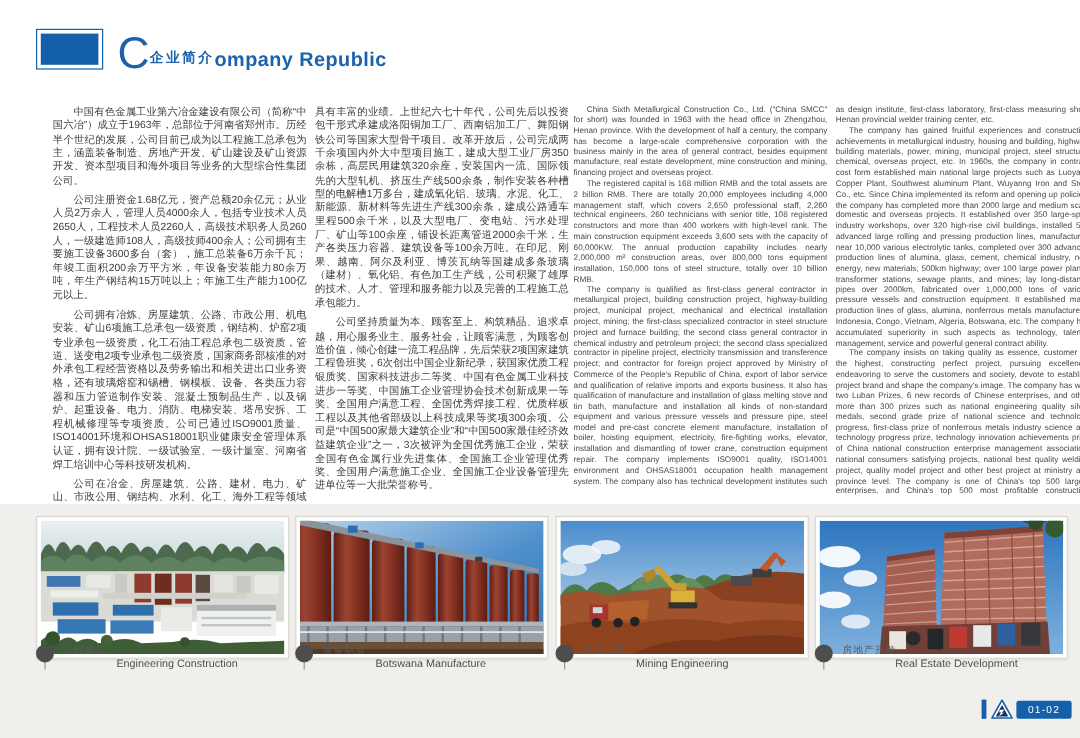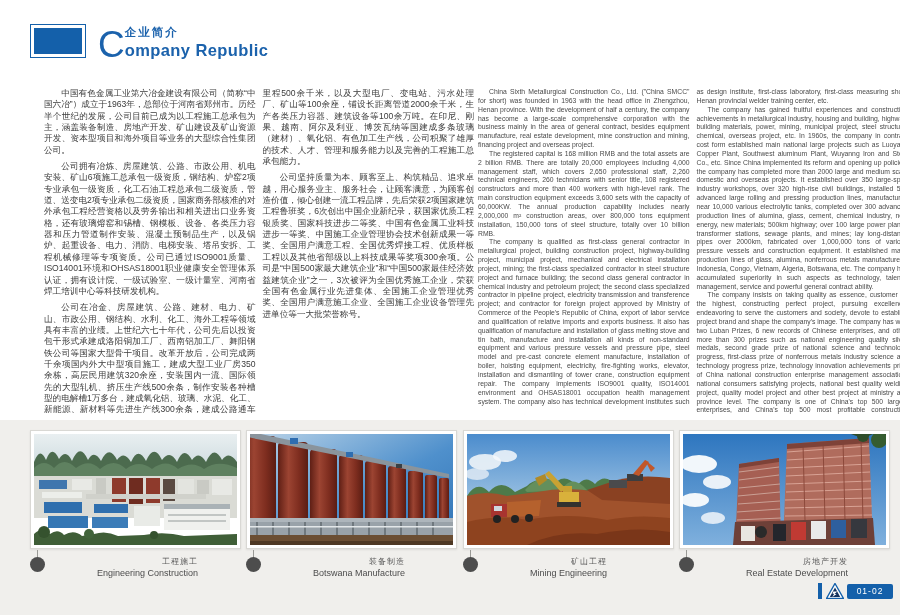--- a/index.html
+++ b/index.html
@@ -13,21 +13,21 @@
   .header { position:absolute; left:30px; top:24px; display:flex; align-items:flex-end; }
   .logo-mark {
     width:56px; height:34px; border:1px solid #1460aa; padding:3px;
     margin-right:12px; margin-bottom:2px;
   }
   .logo-mark-inner { width:100%; height:100%; background:#1460aa; }
   .title-c {
     font-size:37px; line-height:30px; color:#1b62ac; font-weight:400;
     letter-spacing:0;
   }
-  .title-stack { display:flex; flex-direction:column; justify-content:flex-end; }
+  .title-stack { display:flex; flex-direction:row; justify-content:flex-end; }
   .title-cn { font-size:11.5px; color:#1b62ac; letter-spacing:2px; font-weight:bold; margin-bottom:1px; }
   .title-en { font-size:16.5px; color:#1b62ac; font-weight:bold; letter-spacing:0.4px; }
 
   
   .body-text { position:absolute; left:44px; top:88px; display:flex; gap:4px; }
   .zh-block {
     width:430px; height:334px; overflow:hidden;
     column-count:2; column-gap:7px; column-fill:auto;
     font-size:8.6px; line-height:11.35px; text-align:justify;
     color:#3b3b3b;
@@ -43,21 +43,21 @@
 
   
   .bottom-band { position:absolute; left:0; top:420px; width:900px; height:195px; background:#f0efec; }
   .photo-frame {
     position:absolute; top:430px; width:211px; height:119px;
     background:#ffffff; border:1px solid #d9d8d4; padding:3px;
     box-shadow:0 1px 2px rgba(0,0,0,0.08);
   }
   .photo-frame svg { display:block; width:203px; height:111px; }
   .connector { position:absolute; top:550px; width:1px; height:8px; background:#9a9a96; }
-  .caption { position:absolute; top:556px; display:flex; align-items:flex-start;text-align:right; }
+  .caption { position:absolute; top:536px; display:flex; align-items:flex-start; }
   .caption-bullet {
     width:15px; height:15px; border-radius:50%; background:#4d4d4d;
     margin-right:8px; margin-top:1px; flex:0 0 auto;
   }
   .caption-cn { font-size:8px; color:#5a5a5a; letter-spacing:1px; }
   .caption-en { font-size:9px; color:#4d4d4d; margin-top:1px;margin-left:44px; }
 
   
   .footer { position:absolute; right:7px; top:583px; display:flex; align-items:center;padding-left:19px; }
   .footer-bar { width:4px; height:16px; background:#1460aa; margin-right:4px; }
@@ -80,20 +80,21 @@
   <div class="title-c">C</div>
   <div class="title-stack">
     <div class="title-cn">企业简介</div>
     <div class="title-en">ompany Republic</div>
   </div>
 </div>
 
 <div class="body-text">
   <div class="zh-block">
     <p>中国有色金属工业第六冶金建设有限公司（简称“中国六冶”）成立于1963年，总部位于河南省郑州市。历经半个世纪的发展，公司目前已成为以工程施工总承包为主，涵盖装备制造、房地产开发、矿山建设及矿山资源开发、资本型项目和海外项目等业务的大型综合性集团公司。</p>
+    <p>公司注册资金1.68亿元，资产总额20余亿元；从业人员2万余人，管理人员4000余人，包括专业技术人员2650人，工程技术人员2260人，高级技术职务人员260人，一级建造师108人，高级技师400余人；公司拥有主要施工设备3600多台（套），施工总装备6万余千瓦；年竣工面积200余万平方米，年设备安装能力80余万吨，年生产钢结构15万吨以上；年施工生产能力100亿元以上。</p>
     <p>公司拥有冶炼、房屋建筑、公路、市政公用、机电安装、矿山6项施工总承包一级资质，钢结构、炉窑2项专业承包一级资质，化工石油工程总承包二级资质，管道、送变电2项专业承包二级资质，国家商务部核准的对外承包工程经营资格以及劳务输出和相关进出口业务资格，还有玻璃熔窑和锡槽、钢模板、设备、各类压力容器和压力管道制作安装、混凝土预制品生产，以及锅炉、起重设备、电力、消防、电梯安装、塔吊安拆、工程机械修理等专项资质。公司已通过ISO9001质量、ISO14001环境和OHSAS18001职业健康安全管理体系认证，拥有设计院、一级试验室、一级计量室、河南省焊工培训中心等科技研发机构。</p>
     <p>公司在冶金、房屋建筑、公路、建材、电力、矿山、市政公用、钢结构、水利、化工、海外工程等领域具有丰富的业绩。上世纪六七十年代，公司先后以投资包干形式承建成洛阳铜加工厂、西南铝加工厂、舞阳钢铁公司等国家大型骨干项目。改革开放后，公司完成两千余项国内外大中型项目施工，建成大型工业厂房350余栋，高层民用建筑320余座，安装国内一流、国际领先的大型轧机、挤压生产线500余条，制作安装各种槽型的电解槽1万多台，建成氧化铝、玻璃、水泥、化工、新能源、新材料等先进生产线300余条，建成公路通车里程500余千米，以及大型电厂、变电站、污水处理厂、矿山等100余座，铺设长距离管道2000余千米，生产各类压力容器、建筑设备等100余万吨。在印尼、刚果、越南、阿尔及利亚、博茨瓦纳等国建成多条玻璃（建材）、氧化铝、有色加工生产线，公司积聚了雄厚的技术、人才、管理和服务能力以及完善的工程施工总承包能力。</p>
     <p>公司坚持质量为本、顾客至上、构筑精品、追求卓越，用心服务业主、服务社会，让顾客满意，为顾客创造价值，倾心创建一流工程品牌，先后荣获2项国家建筑工程鲁班奖，6次创出中国企业新纪录，获国家优质工程银质奖、国家科技进步二等奖、中国有色金属工业科技进步一等奖、中国施工企业管理协会技术创新成果一等奖、全国用户满意工程、全国优秀焊接工程、优质样板工程以及其他省部级以上科技成果等奖项300余项。公司是“中国500家最大建筑企业”和“中国500家最佳经济效益建筑企业”之一，3次被评为全国优秀施工企业，荣获全国有色金属行业先进集体、全国施工企业管理优秀奖、全国用户满意施工企业、全国施工企业设备管理先进单位等一大批荣誉称号。</p>
 
   </div>
   <div class="en-block">
     <p>China Sixth Metallurgical Construction Co., Ltd. ("China SMCC" for short) was founded in 1963 with the head office in Zhengzhou, Henan province. With the development of half a century, the company has become a large-scale comprehensive corporation with the business mainly in the area of general contract, besides equipment manufacture, real estate development, mine construction and mining, financing project and overseas project.</p>
     <p>The registered capital is 168 million RMB and the total assets are 2 billion RMB. There are totally 20,000 employees including 4,000 management staff, which covers 2,650 professional staff, 2,260 technical engineers, 260 technicians with senior title, 108 registered constructors and more than 400 workers with high-level rank. The main construction equipment exceeds 3,600 sets with the capacity of 60,000KW. The annual production capability includes nearly 2,000,000 m² construction areas, over 800,000 tons equipment installation, 150,000 tons of steel structure, totally over 10 billion RMB.</p>
     <p>The company is qualified as first-class general contractor in metallurgical project, building construction project, highway-building project, municipal project, mechanical and electrical installation project, mining; the first-class specialized contractor in steel structure project and furnace building; the second class general contractor in chemical industry and petroleum project; the second class specialized contractor in pipeline project, electricity transmission and transference project; and contractor for foreign project approved by Ministry of Commerce of the People's Republic of China, export of labor service and qualification of relative imports and exports business. It also has qualification of manufacture and installation of glass melting stove and tin bath, manufacture and installation all kinds of non-standard equipment and various pressure vessels and pressure pipe, steel model and pre-cast concrete element manufacture, installation of boiler, hoisting equipment, electricity, fire-fighting works, elevator, installation and dismantling of tower crane, construction equipment repair. The company implements ISO9001 quality, ISO14001 environment and OHSAS18001 occupation health management system. The company also has technical development institutes such as design institute, first-class laboratory, first-class measuring shop, Henan provincial welder training center, etc.</p>
     <p>The company has gained fruitful experiences and construction achievements in metallurgical industry, housing and building, highway, building materials, power, mining, municipal project, steel structure, chemical, overseas project, etc. In 1960s, the company in contract cost form established main national large projects such as Luoyang Copper Plant, Southwest aluminum Plant, Wuyanng Iron and Steel Co., etc. Since China implemented its reform and opening up policies, the company has completed more than 2000 large and medium scale domestic and overseas projects. It established over 350 large-span industry workshops, over 320 high-rise civil buildings, installed 500 advanced large rolling and pressing production lines, manufactured near 10,000 various electrolytic tanks, completed over 300 advanced production lines of alumina, glass, cement, chemical industry, new energy, new materials; 500km highway; over 100 large power plants, transformer stations, sewage plants, and mines; lay long-distance pipes over 2000km, fabricated over 1,000,000 tons of various pressure vessels and construction equipment. It established many production lines of glass, alumina, nonferrous metals manufacture in Indonesia, Congo, Vietnam, Algeria, Botswana, etc. The company has accumulated superiority in such aspects as technology, talents, management, service and powerful general contract ability.</p>

